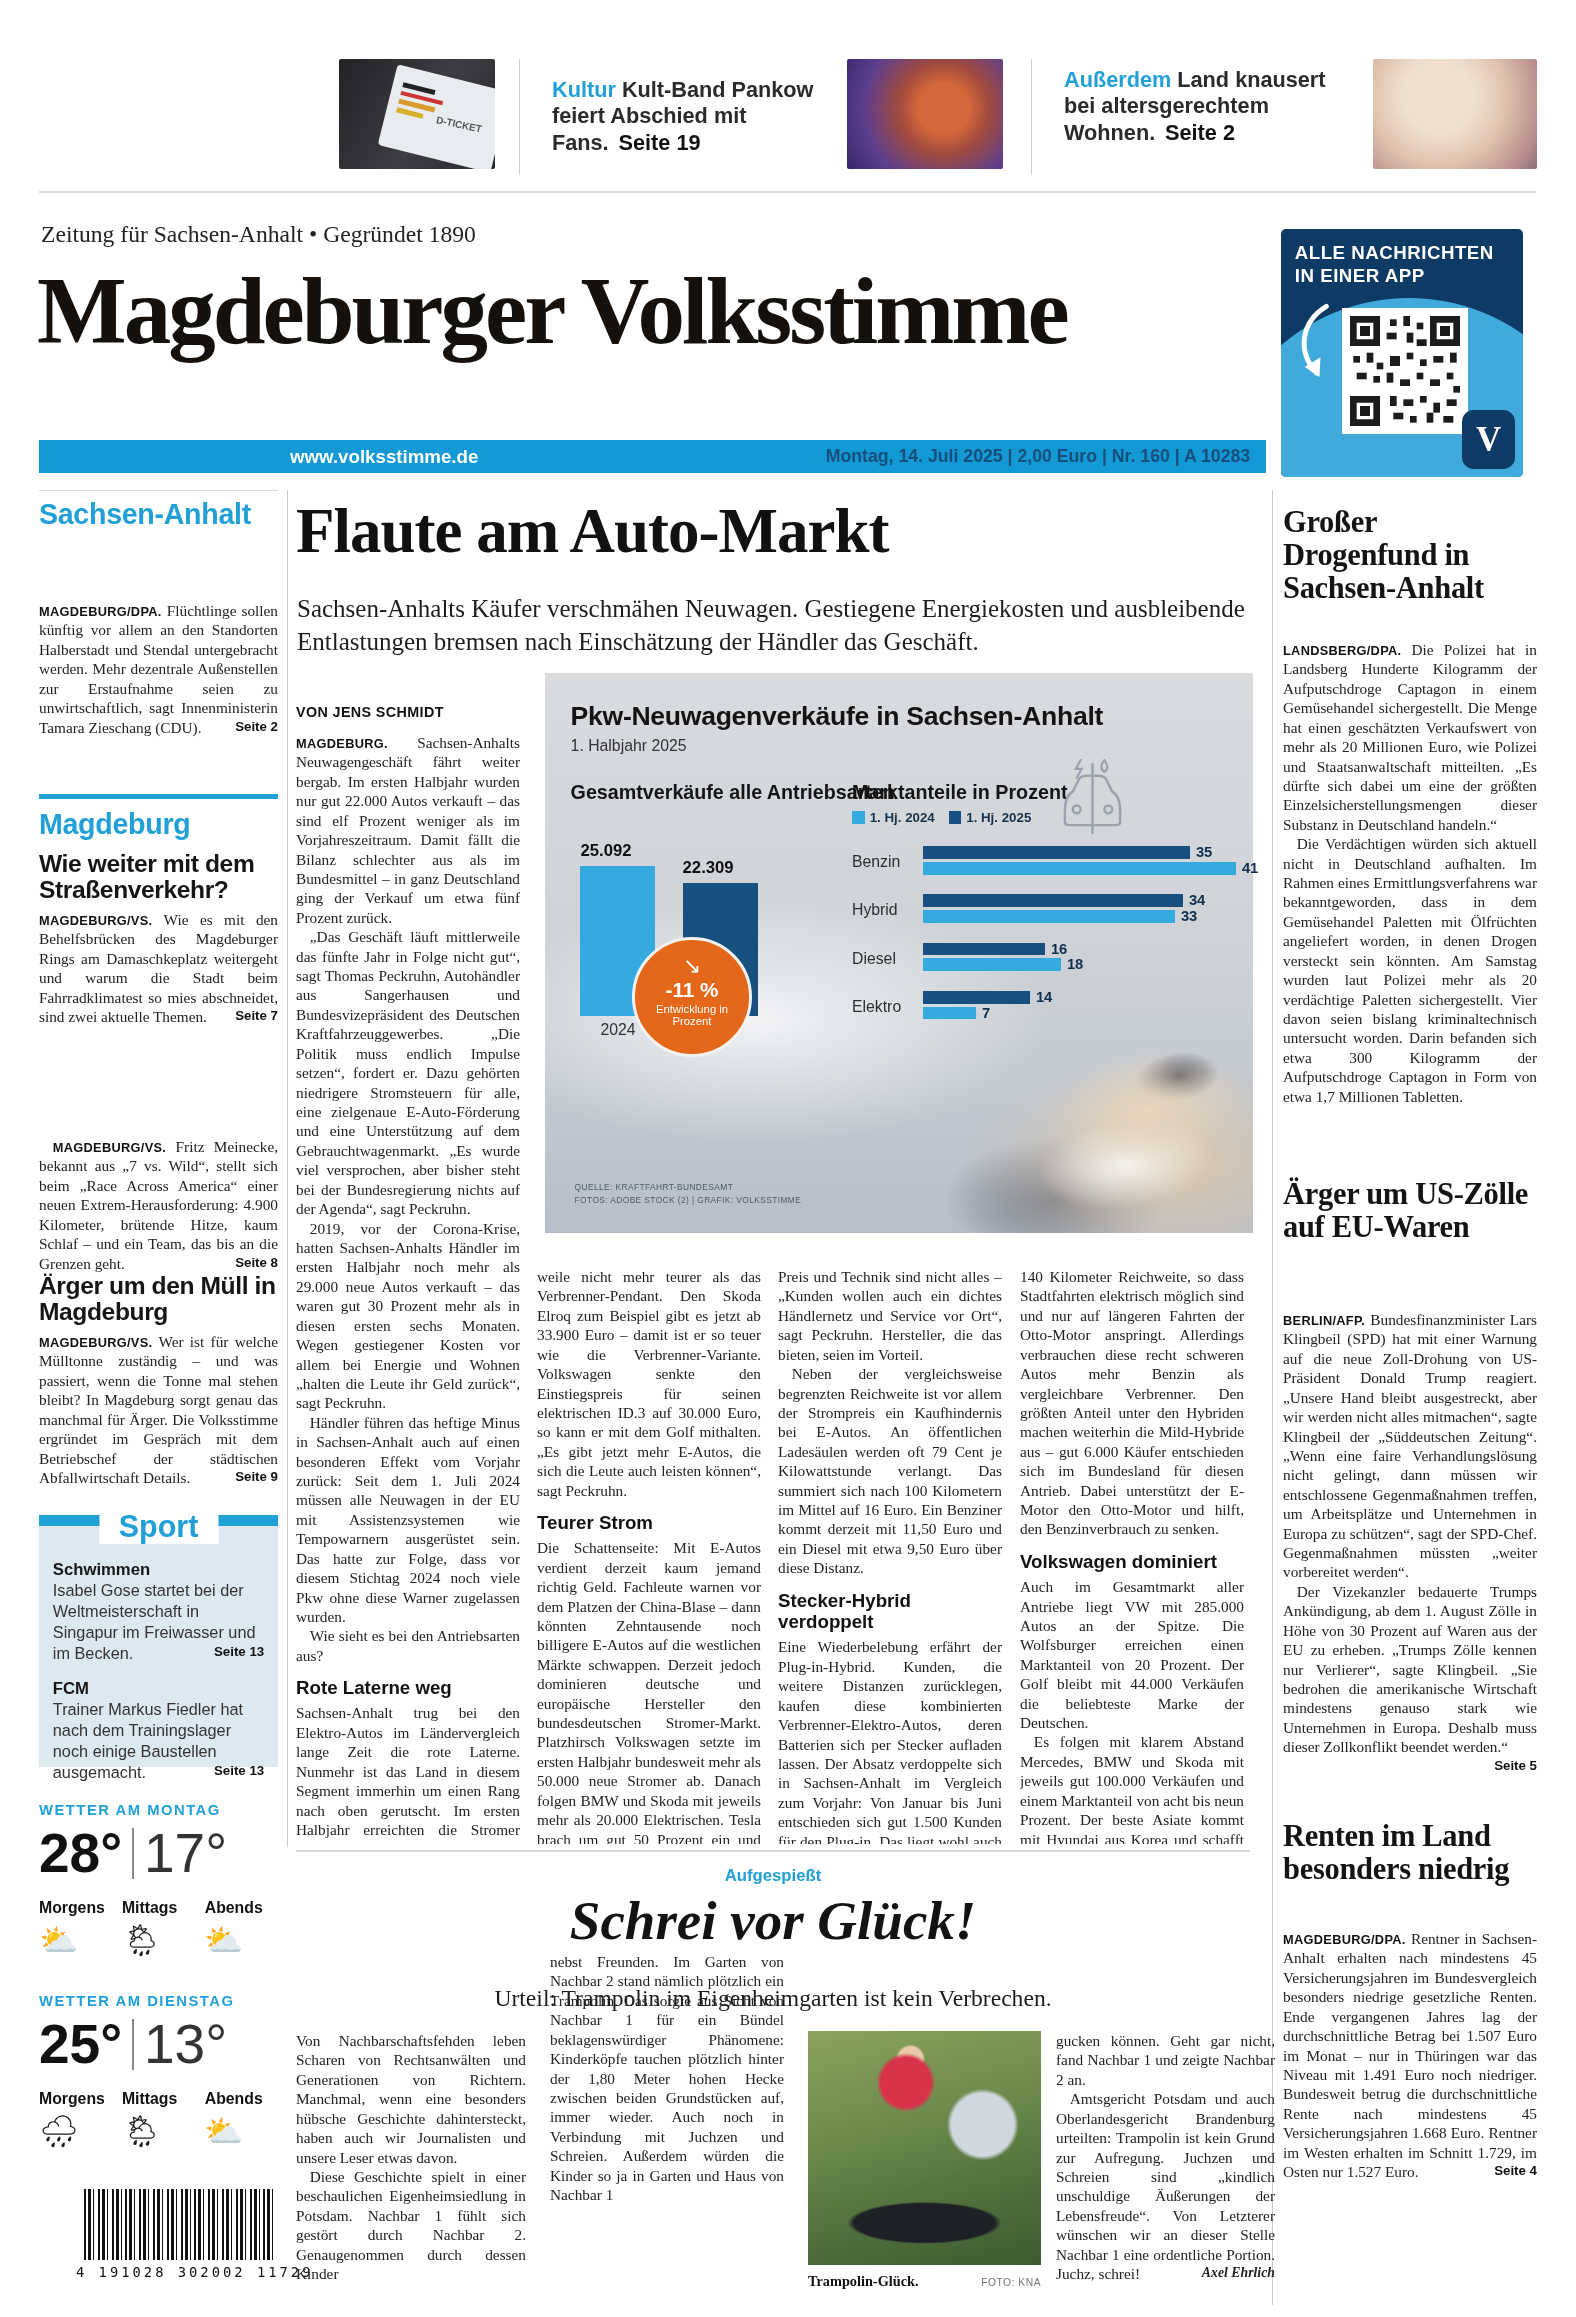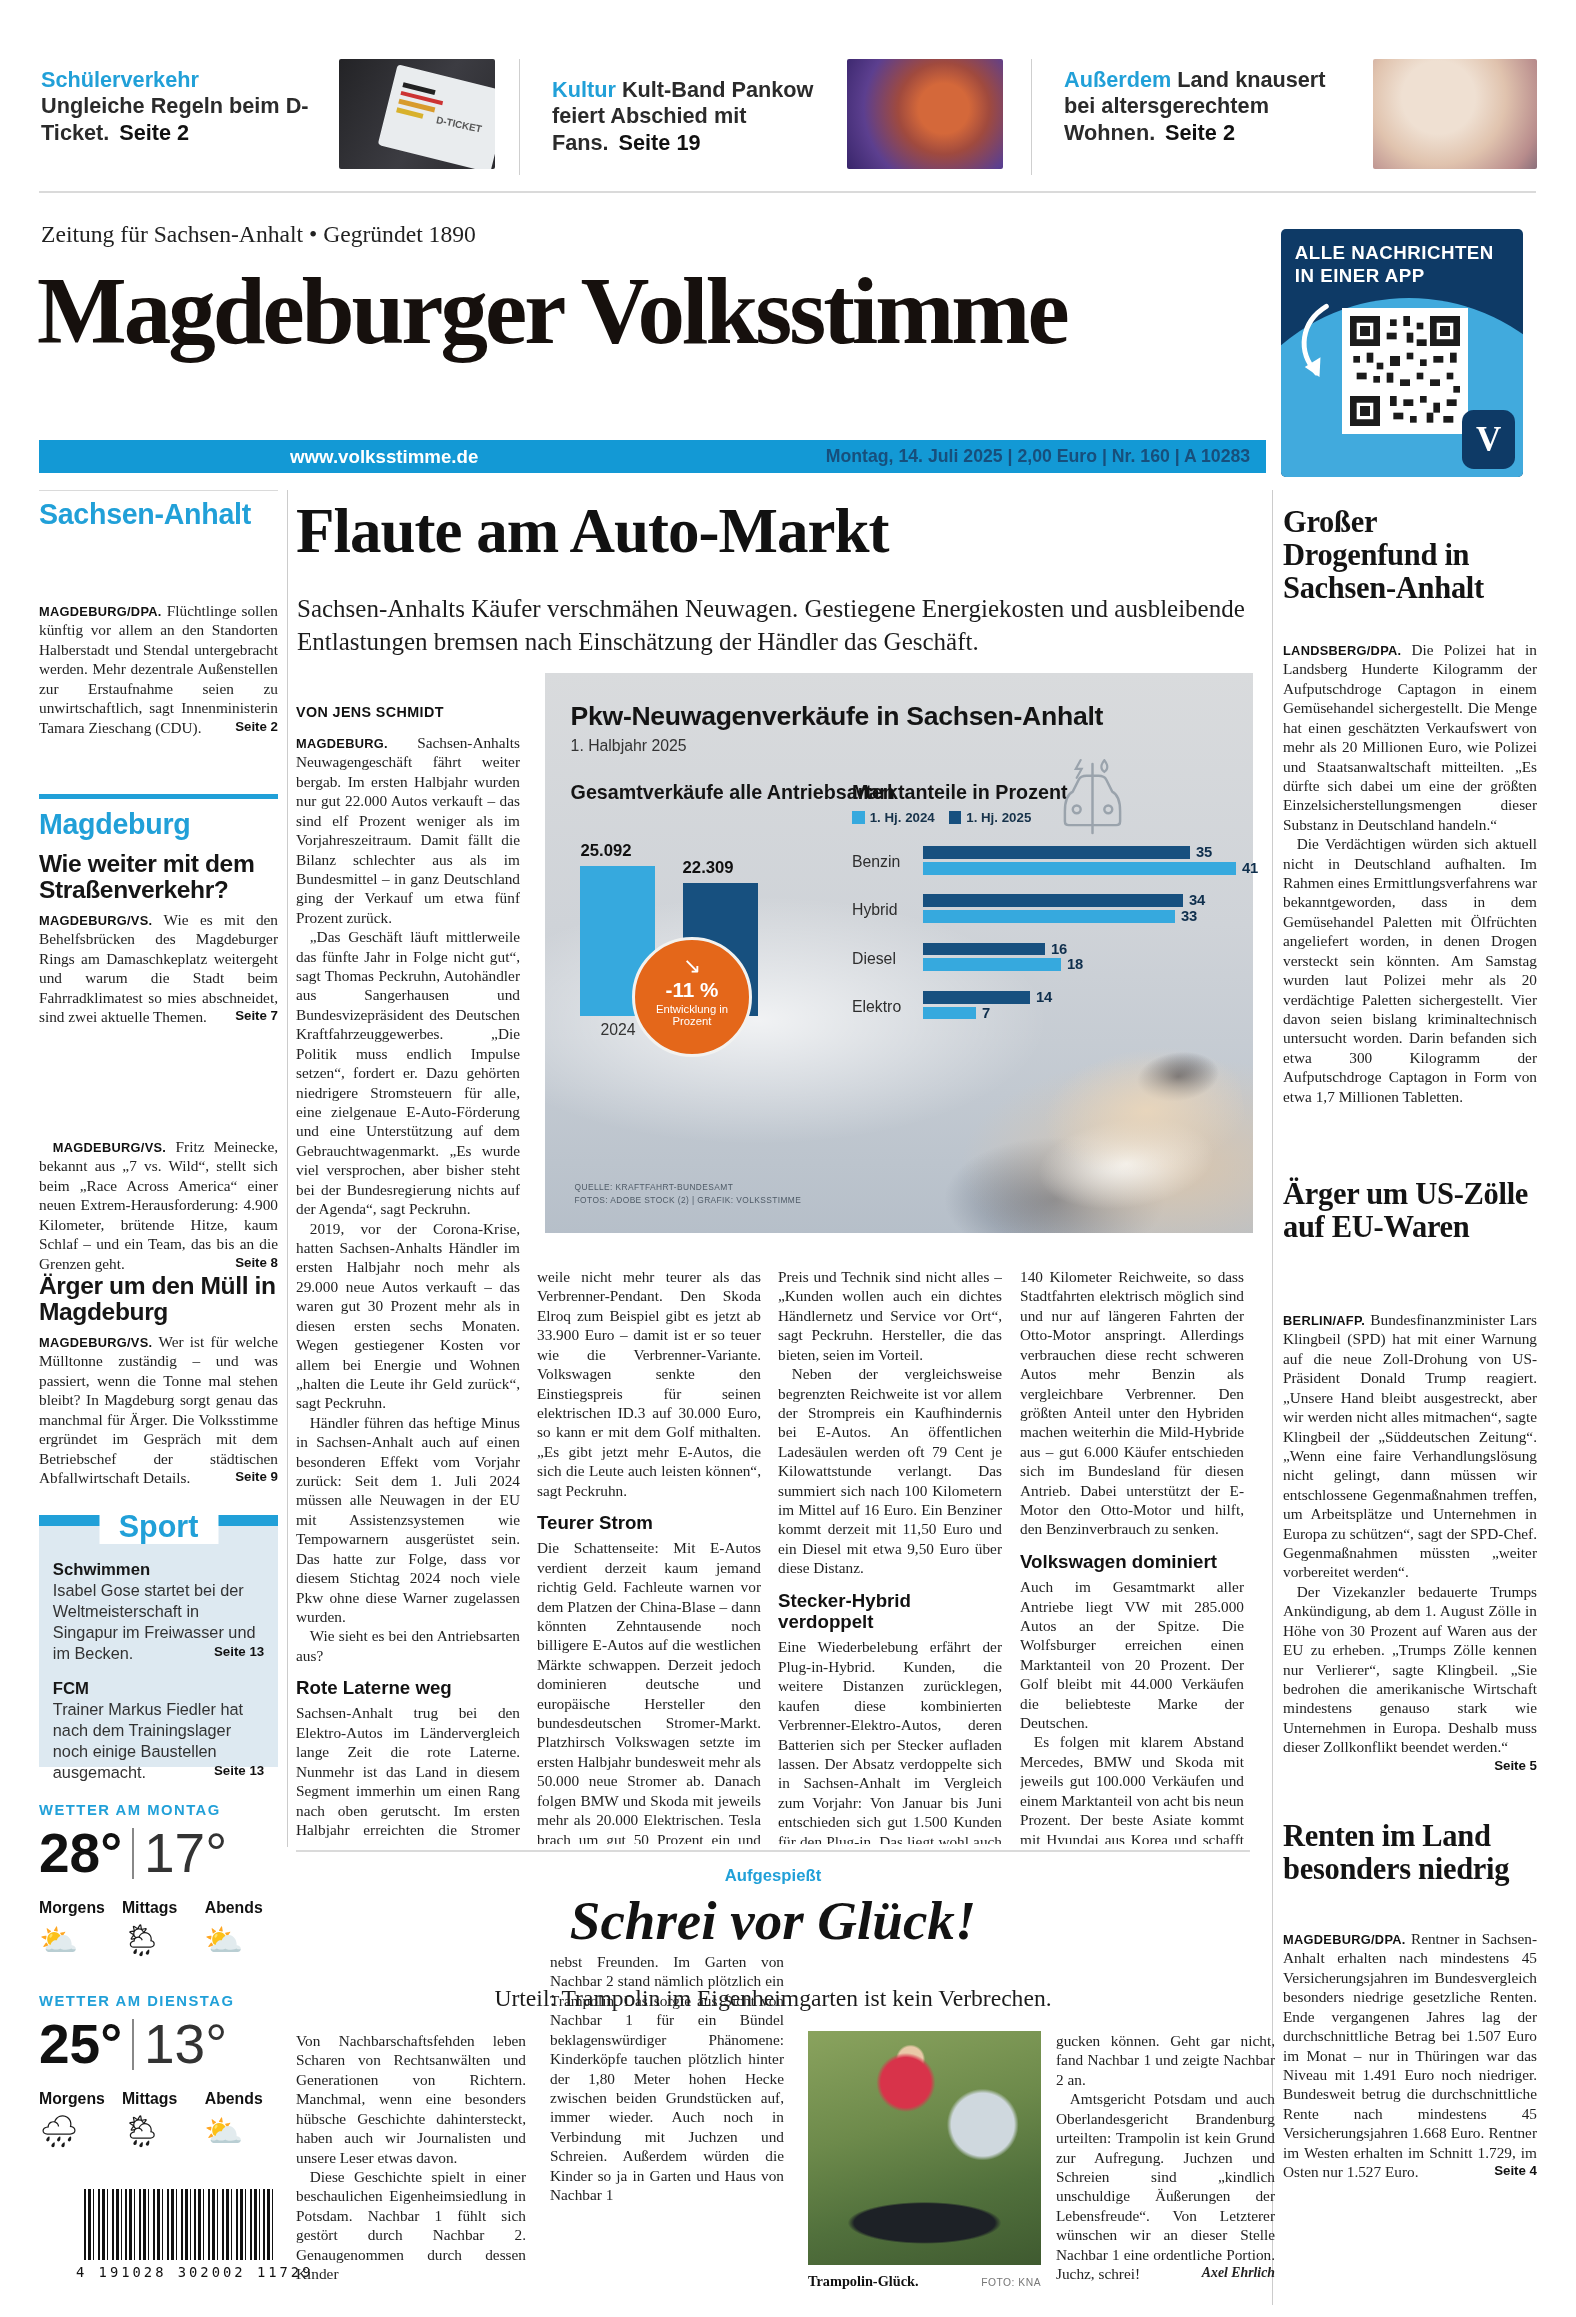--- a/index.html
+++ b/index.html
@@ -106,23 +106,20 @@
   .feat-h{font:800 italic 55px/1 "Liberation Serif",serif;font-style:italic;text-align:center;color:#131313}
   .feat-sub{font:400 23.6px/1.2 "Liberation Serif",serif;text-align:center;color:#1c1c1c}
   .feat-author{float:right;font:700 italic 13.8px/1.3 "Liberation Serif",serif;font-style:italic}
   .photo-cap{font:700 14.3px/1 "Liberation Serif",serif;color:#111}
   .photo-credit{font:400 10.3px/1 "Liberation Sans";color:#777;letter-spacing:0.5px}
 </style>
 </head>
 <body>
 
 <div class="abs" style="left:0;top:0;width:1576px;height:193px">
-  <div class="abs teaser-text" style="left:41px;top:67px;width:288px">
-    <span class="kicker block">Schülerverkehr</span><span>Ungleiche Regeln beim D-Ticket.</span><span class="pageref">Seite 2</span>
-  </div>
   <div class="abs tease-img" style="left:339px;top:59px;width:156px;height:110px;background:linear-gradient(120deg,#232326,#3c3c42 55%,#2a2a2e);overflow:hidden">
     <div class="abs" style="left:47px;top:17.7px;width:116px;height:83px;background:#e9ecee;transform:rotate(14deg);border-radius:3.9px">
       <div class="abs" style="left:9.9px;top:15.8px;width:33px;height:4.9px;background:#222"></div>
       <div class="abs" style="left:9.9px;top:24.6px;width:43px;height:4.9px;background:#c33"></div>
       <div class="abs" style="left:9.9px;top:33px;width:37px;height:4.9px;background:#d89b2c"></div>
       <div class="abs" style="left:9.9px;top:42px;width:27.6px;height:4.9px;background:#d8b12c"></div>
       <div class="abs" style="left:51px;top:39px;font:700 9.9px/1 'Liberation Sans';color:#555;transform:rotate(-2deg)">D-TICKET</div>
     </div>
   </div>
   <div class="abs vdiv" style="left:519px;top:59px;height:116px"></div>

